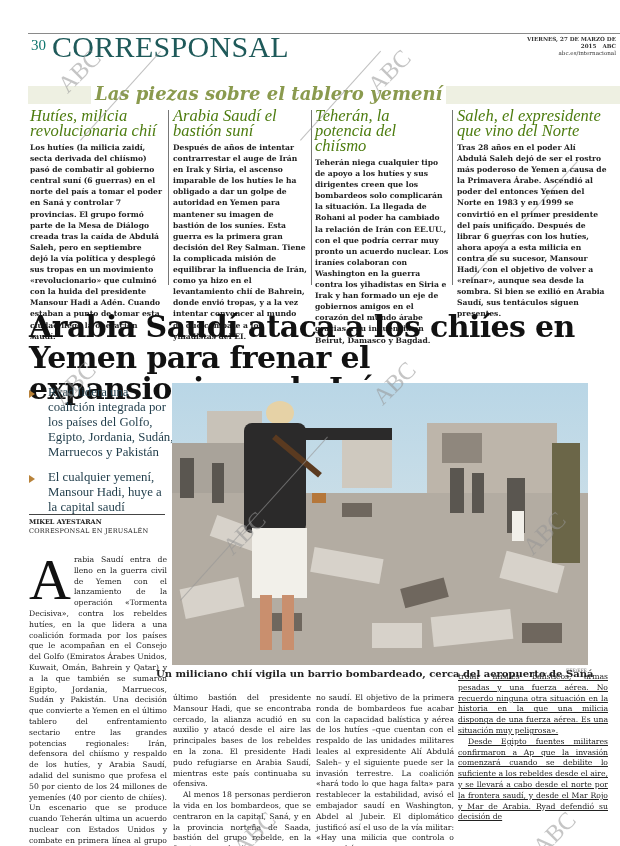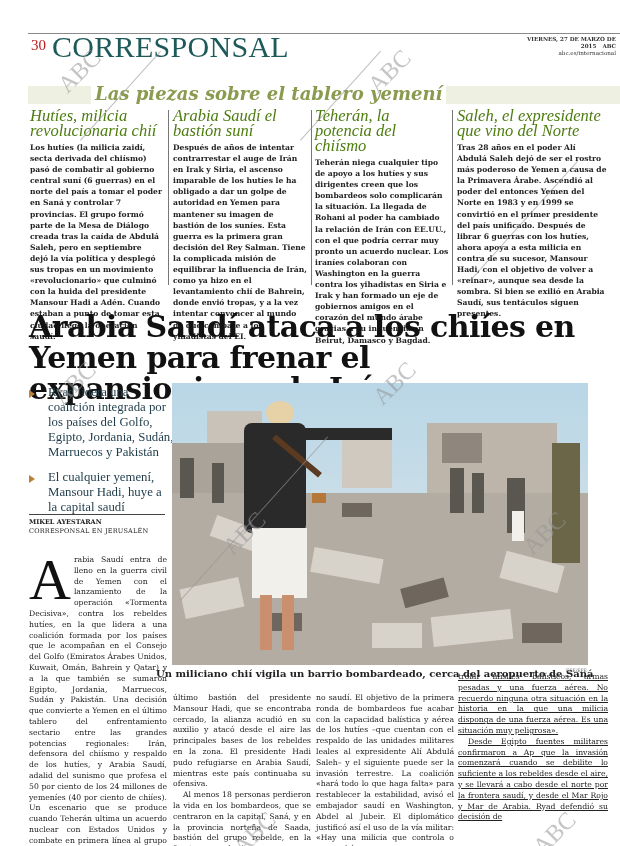--- a/index.html
+++ b/index.html
@@ -1,19 +1,19 @@
 <!DOCTYPE html>
 <html><head>
 <meta charset="utf-8">
 <style>
   html,body{margin:0;padding:0;background:#ffffff;}
   body{width:620px;height:846px;position:relative;overflow:hidden;font-family:"DejaVu Serif",serif;color:#1a1a1a;}
   .abs{position:absolute;}
   .topline{left:28px;top:33px;width:592px;height:1px;background:#8a8a8a;}
-  .pagenum{left:31px;top:37px;font-size:15px;color:#b91c1c;font-family:"Liberation Serif",serif;}
+  .pagenum{left:31px;top:37px;font-size:15px;color:#0f766e;font-family:"Liberation Serif",serif;}
   .section{left:52px;top:30px;font-size:30px;color:#1f5a5a;font-family:"Liberation Serif",serif;letter-spacing:0.3px;}
   .dateline{left:498px;top:36px;font-size:5.6px;font-weight:bold;color:#333;line-height:7px;text-align:right;width:118px;font-family:"DejaVu Serif",serif;}
   .dateline .abc{margin-left:6px;}
   .dateline .url{display:block;font-weight:normal;}
   .band{left:28px;top:86px;width:592px;height:18px;background:#eef0e2;}
   .bandtitle{left:55px;top:83px;font-size:18px;font-weight:bold;font-style:italic;color:#8a9a4e;font-family:"DejaVu Serif",serif;background:#fff;padding:0 4px;margin-left:36px;}
   .box{top:108px;height:180px;}
   .box h3{margin:0;font-style:italic;font-weight:normal;font-size:16.5px;line-height:15px;color:#4d7c0f;font-family:"Liberation Serif",serif;}
   .box p{margin:4px 0 0 0;font-size:7.6px;line-height:11.1px;font-weight:bold;color:#222;font-family:"DejaVu Serif",serif;text-align:left;}
   .vsep{width:1px;background:#777;top:110px;height:175px;}

